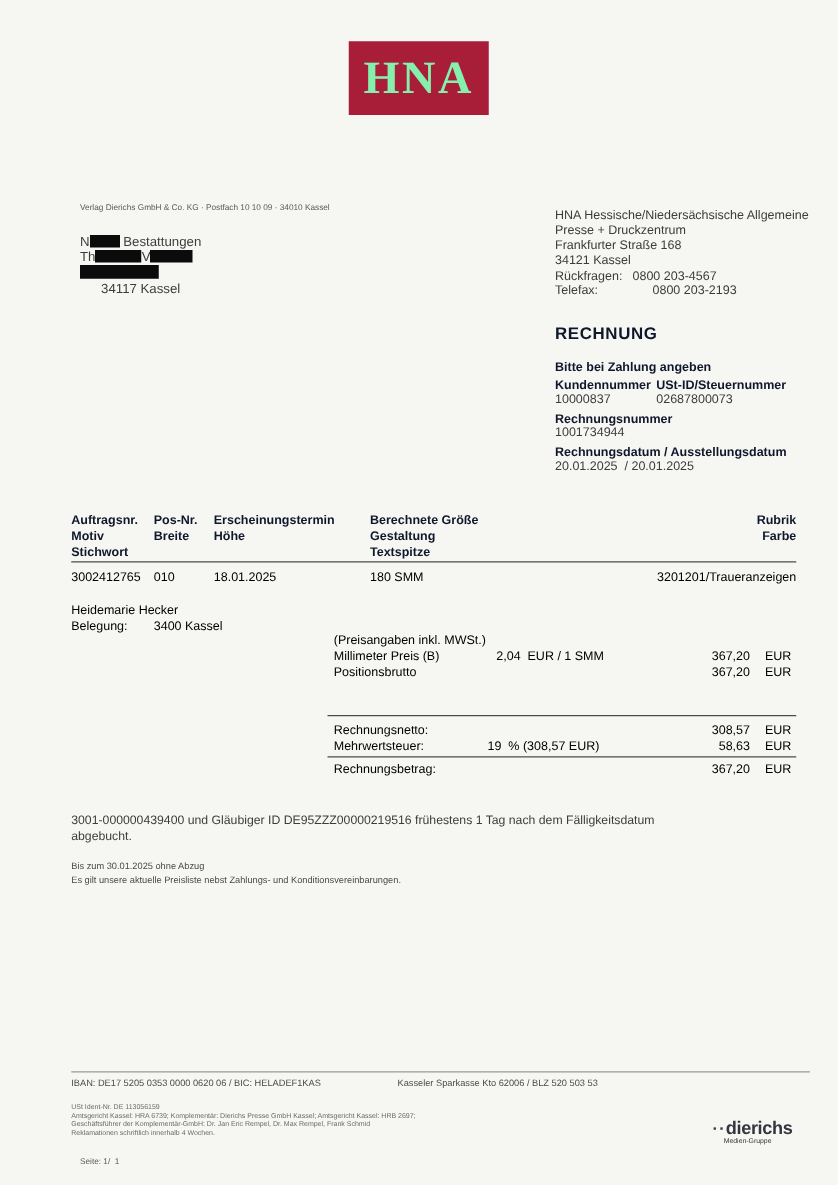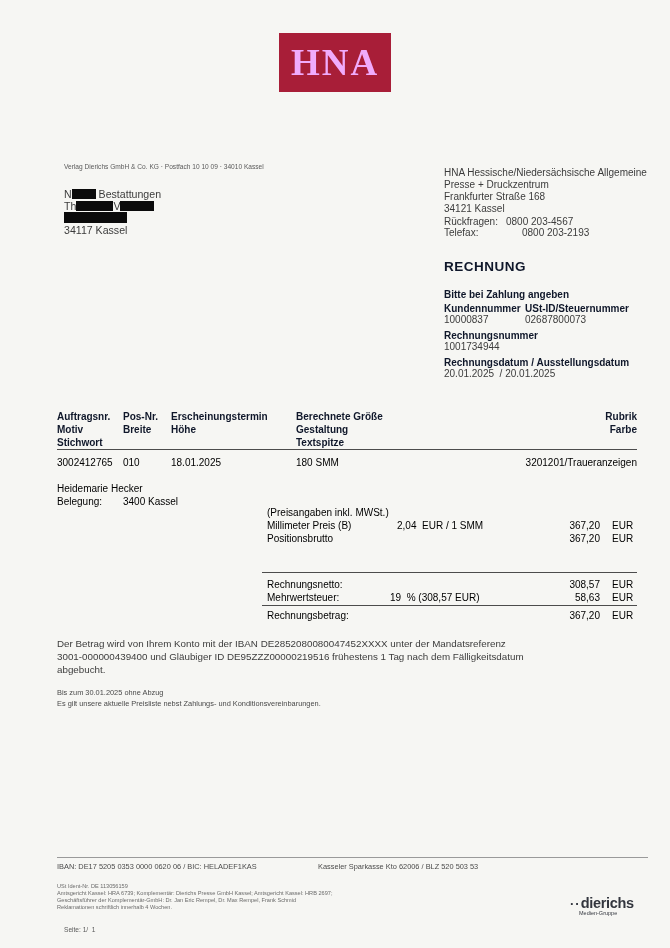--- a/index.html
+++ b/index.html
@@ -22,21 +22,21 @@
   .c1 { left:0; } .c2 { left:66px; } .c3 { left:114px; } .c4 { left:239px; }
   .c5 { right:0; text-align:right; }
   .amt-label  { left:210px; }
   .amt-detail { left:340px; }
   .tot-detail { left:333px; }
   .amt-num { right:37px; text-align:right; }
   .amt-cur { left:555px; }
   .logo { position:absolute; left:279px; top:33px; width:112px; height:59px;
           display:flex; align-items:center; justify-content:center; }
   .logo span { font-family:"Liberation Serif", serif; font-weight:bold;
-               color:#f0abfc; font-size:37px; letter-spacing:2px; }
+               color:#86efac; font-size:37px; letter-spacing:2px; }
   .redact { display:inline-block; background:#0b0b0b; height:10px; vertical-align:-1px; }
   .brand { position:absolute; left:570px; top:894px; }
   .brand .dots { font-weight:bold; font-size:13px; letter-spacing:1px; }
   .brand .name { font-weight:bold; font-size:14.5px; letter-spacing:-0.3px; }
   .brand .sub  { display:block; font-size:5.5px; margin-top:-2px; margin-left:9px; }
 </style>
 </head>
 <body>
 
 <div class="page" style="background: rgb(246, 246, 243);">
@@ -44,21 +44,21 @@
   <div class="logo" style="background: rgb(168, 30, 56);">
     <span>HNA</span>
   </div>
 
   <div class="t" style="left:64px; top:163px; font-size:6.6px; color:#5a5a5a;">Verlag Dierichs GmbH &amp; Co. KG · Postfach 10 10 09 · 34010 Kassel</div>
 
   <div style="position:absolute; left:64px; top:188px;">
     <div class="t fs11" style="position:static; white-space:pre;"><span>N</span><span class="redact" style="width:24px;"></span> <span>Bestattungen</span></div>
     <div class="t fs11" style="position:static; white-space:pre;"><span>Th</span><span class="redact" style="width:37px;"></span><span>V</span><span class="redact" style="width:34px;"></span></div>
     <div class="t fs11" style="position:static;"><span class="redact" style="width:63px; height:11px;"></span></div>
-    <div class="t fs11" style="position:static;">34117 Kassel</div>
+    <div class="t fs11" style="position:static;text-align:center;">34117 Kassel</div>
   </div>
 
   <div style="position:absolute; left:444px; top:167px;">
     <div class="t fs8" style="position:static;">HNA Hessische/Niedersächsische Allgemeine</div>
     <div class="t fs8" style="position:static;">Presse + Druckzentrum</div>
     <div class="t fs8" style="position:static;">Frankfurter Straße 168</div>
     <div class="t fs8" style="position:static;">34121 Kassel</div>
   </div>
   <div class="t fs8" style="left:444px; top:216px;">Rückfragen:</div>
   <div class="t fs8" style="left:506px; top:216px;">0800 203-4567</div>
@@ -138,21 +138,20 @@
     <span class="amt-num">58,63</span>
     <span class="amt-cur">EUR</span>
   </div>
   <div class="hr" style="left:262px; top:605px; width:375px;"></div>
   <div class="row fs8" style="top:610px;">
     <span class="amt-label">Rechnungsbetrag:</span>
     <span class="amt-num">367,20</span>
     <span class="amt-cur">EUR</span>
   </div>
 
-  <div class="t fs9" style="left:57px; top:637px;">Der Betrag wird von Ihrem Konto mit der IBAN DE2852080080047452XXXX unter der Mandatsreferenz</div>
   <div class="t fs9" style="left:57px; top:650px;">3001-000000439400 und Gläubiger ID DE95ZZZ00000219516 frühestens 1 Tag nach dem Fälligkeitsdatum</div>
   <div class="t fs9" style="left:57px; top:663px;">abgebucht.</div>
 
   <div class="t fs7" style="left:57px; top:688px;">Bis zum 30.01.2025 ohne Abzug</div>
   <div class="t fs7" style="left:57px; top:699px;">Es gilt unsere aktuelle Preisliste nebst Zahlungs- und Konditionsvereinbarungen.</div>
 
   <div class="hr light" style="left:57px; top:857px; width:591px;"></div>
   <div class="t fs7" style="left:57px; top:862px;">IBAN: DE17 5205 0353 0000 0620 06 / BIC: HELADEF1KAS</div>
   <div class="t fs7" style="left:318px; top:862px;">Kasseler Sparkasse Kto 62006 / BLZ 520 503 53</div>
 

